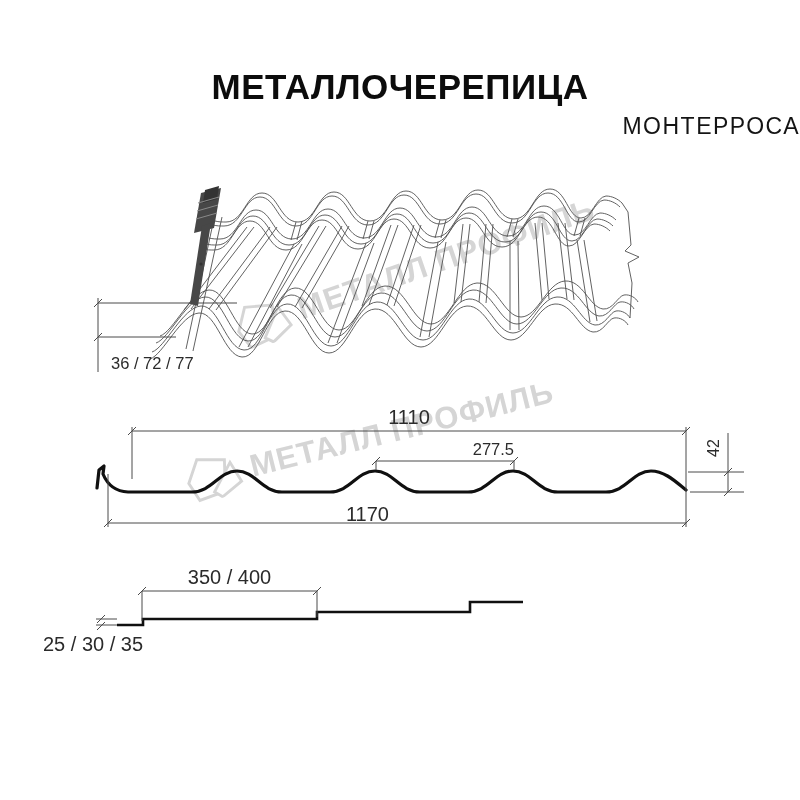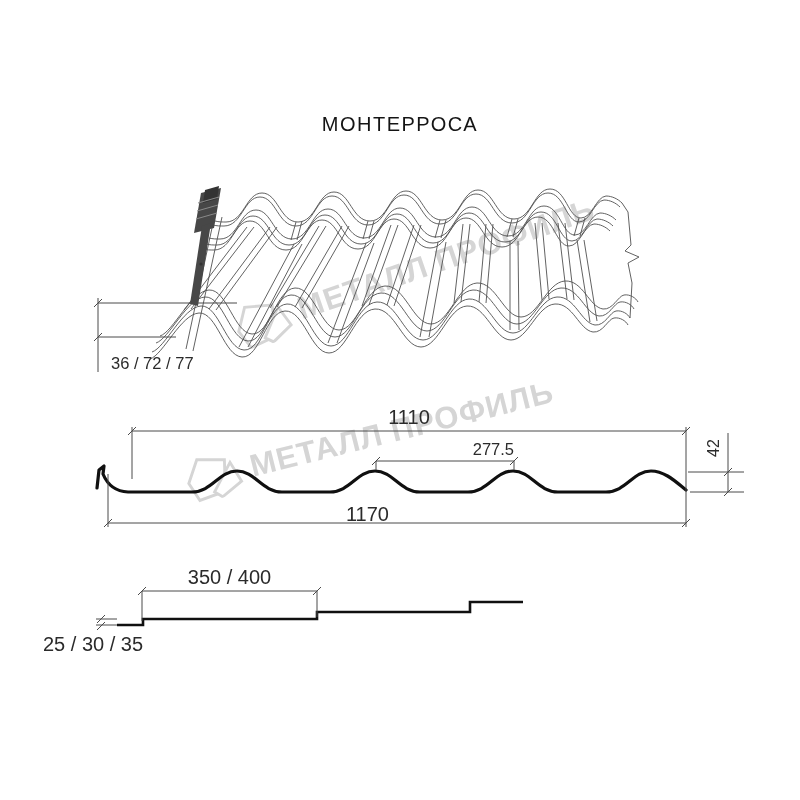--- a/index.html
+++ b/index.html
@@ -1,36 +1,37 @@
 <!DOCTYPE html>
 <html><head>
 <meta charset="utf-8">
 <style>
   html,body{margin:0;padding:0;background:#fff;}
   .page{position:relative;width:800px;height:800px;background:#fff;overflow:hidden;
         font-family:"Liberation Sans","DejaVu Sans",sans-serif;}
   .title{position:absolute;left:0;top:67px;width:800px;text-align:center;
          font-size:35px;font-weight:800;letter-spacing:.5px;color:#0c0c0c;line-height:1.15;}
-  .subtitle{position:absolute;left:0;top:113px;width:800px;text-align:center;
-            font-size:20px;font-weight:500;letter-spacing:1.5px;color:#141414;}
+  .subtitle{position:absolute;left:0;top:113px;width:800px;text-align:right;
+            font-size:23px;font-weight:500;letter-spacing:1.5px;color:#141414;}
   .dim{position:absolute;font-size:20px;color:#2b2b2b;line-height:1;white-space:nowrap;}
   .dim.c{text-align:center;}
   .wm{position:absolute;display:flex;align-items:center;gap:9px;z-index:1;}
   .wm span{font-size:31px;font-weight:700;letter-spacing:1px;color:#d5d5d5;white-space:nowrap;}
   .wm1{left:228px;top:310px;transform:rotate(-19deg);transform-origin:left top;}
   .wm2{left:180px;top:461px;transform:rotate(-14deg);transform-origin:left top;}
   .art{position:absolute;left:0;top:0;z-index:2;}
   .lbl{z-index:3;}
   .rot90{transform:rotate(-90deg);transform-origin:center center;}
 </style>
 </head>
 <body>
 
 <div class="page">
 
+  <div class="title lbl">МЕТАЛЛОЧЕРЕПИЦА</div>
   <div class="subtitle lbl">МОНТЕРРОСА</div>
 
   <div class="wm wm1">
     <svg width="58" height="46" viewBox="0 0 60 48">
       <path d="M3,25 L17,3 L45,10 L38,42 L10,45 Z" fill="none" stroke="#d5d5d5" stroke-width="3"></path>
       <path d="M27,40 L50,14 L57,36 L34,47 Z" fill="#ffffff" stroke="#d5d5d5" stroke-width="3"></path>
     </svg>
     <span>МЕТАЛЛ ПРОФИЛЬ</span>
   </div>
   <div class="wm wm2">

